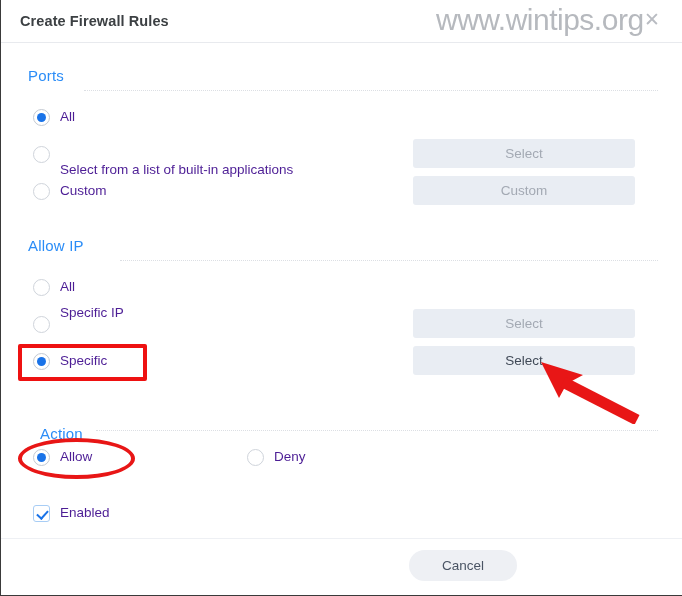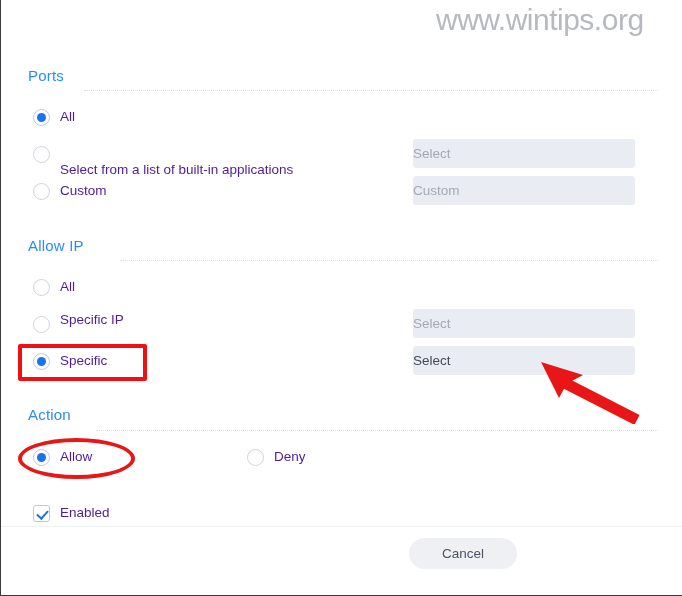--- a/index.html
+++ b/index.html
@@ -116,30 +116,30 @@
   
   .act-btn {
     position: absolute;
     left: 412px; width: 222px; height: 29px;
     background: #e9edf3;
     border: none;
     border-radius: 3px;
     font-family: "Liberation Sans", sans-serif;
     font-size: 13.5px;
     color: #a3a9b3;
-    text-align: left;
+    text-align: center;
     line-height: 29px;
     padding: 0;
   }
   .act-btn.enabled { color: #414a57; }
 
   
   .footer {
     position: absolute;
-    left: 0; right: 0; bottom: 16px; height: 53px;
+    left: 0; right: 0; bottom: 4px; height: 53px;
     background: #ffffff;
     border-top: 1px solid #eef0f4;
   }
   .btn-pill {
     position: absolute;
     top: 11px;
     height: 31px;
     border-radius: 16px;
     border: none;
     font-family: "Liberation Sans", sans-serif;
@@ -184,20 +184,24 @@
     letter-spacing: -0.5px;
     white-space: nowrap;
     pointer-events: none;
   }
 </style>
 </head>
 <body>
 
 <div class="dialog">
 
+  <div class="titlebar">
+    <div class="dialog-title">Create Firewall Rules</div>
+    <div class="close-icon">✕</div>
+  </div>
 
   <div class="body">
 
     <div class="section-head" style="top:24px;">Ports</div>
     <div class="section-rule" style="top:47px; left:83px;"></div>
 
     <div class="row">
       <span class="radio checked" style="left:32px; top:66px;"></span>
       <span class="radio-label" style="left:59px; top:66px;">All</span>
     </div>
@@ -218,32 +222,32 @@
     <div class="section-head" style="top:194px;">Allow IP</div>
     <div class="section-rule" style="top:217px; left:119px;"></div>
 
     <div class="row">
       <span class="radio" style="left:32px; top:236px;"></span>
       <span class="radio-label" style="left:59px; top:236px;">All</span>
     </div>
 
     <div class="row">
       <span class="radio" style="left:32px; top:273px;"></span>
-      <span class="radio-label" style="left:59px; top:269px;">Specific IP</span>
+      <span class="radio-label" style="left:59px; top:262px;">Specific IP</span>
     </div>
 
     <div class="row">
       <span class="radio checked" style="left:32px; top:310px;"></span>
       <span class="radio-label" style="left:59px; top:310px;">Specific</span>
     </div>
 
     <button class="act-btn" style="top:266px;">Select</button>
     <button class="act-btn enabled" style="top:303px;">Select</button>
 
-    <div class="section-head" style="top:363px;">Action</div>
+    <div class="section-head" style="top:382px;margin-left:12px;">Action</div>
     <div class="section-rule" style="top:387px; left:95px;"></div>
 
     <div class="row">
       <span class="radio checked" style="left:32px; top:406px;"></span>
       <span class="radio-label" style="left:59px; top:406px;">Allow</span>
     </div>
 
     <div class="row">
       <span class="radio" style="left:246px; top:406px;"></span>
       <span class="radio-label" style="left:273px; top:406px;text-align:right;">Deny</span>

